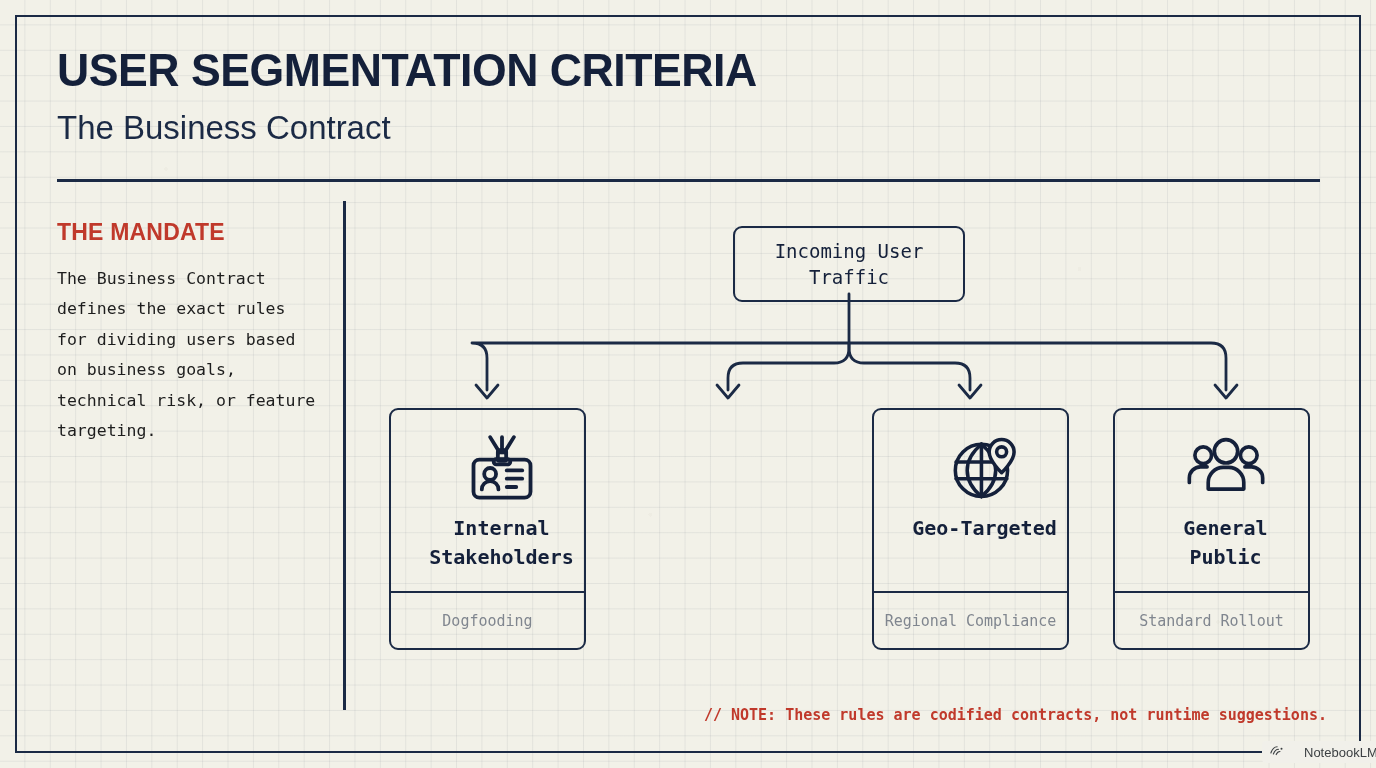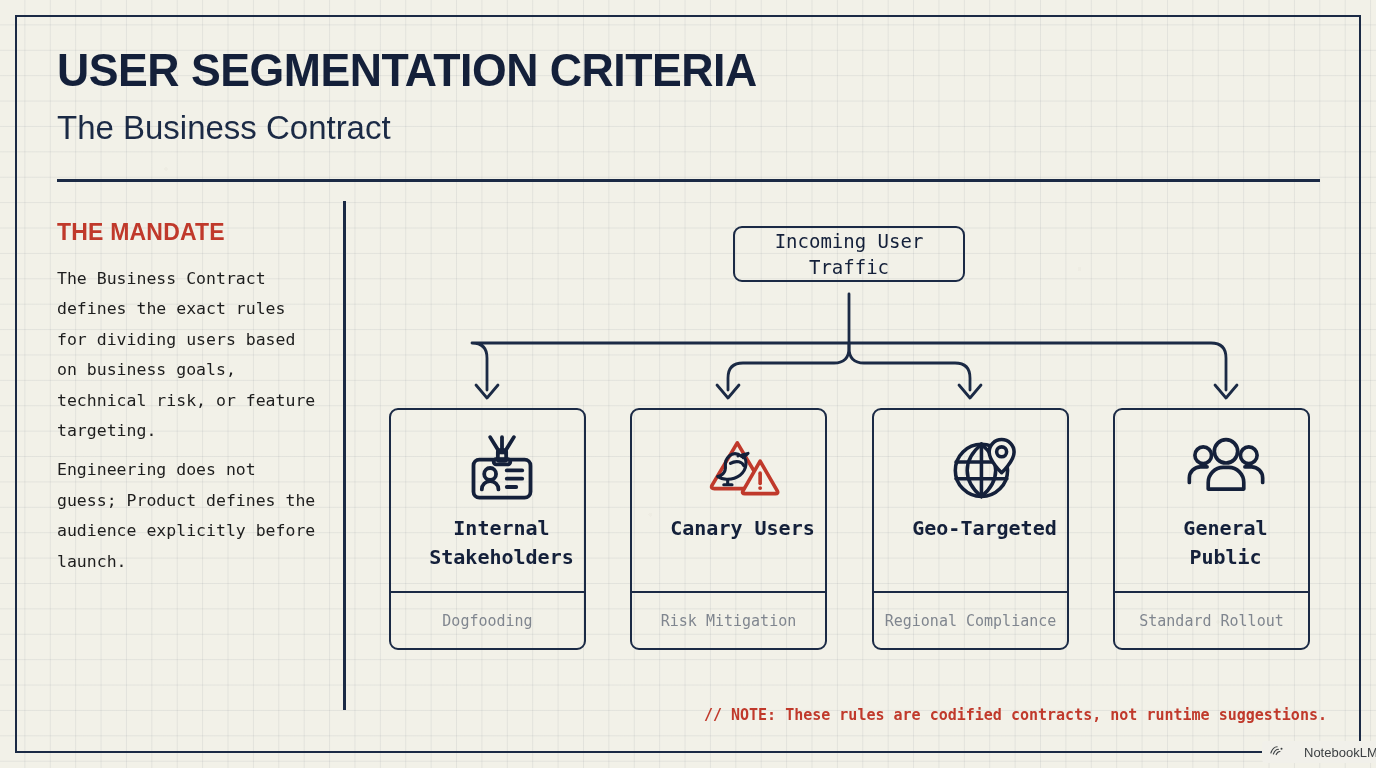--- a/index.html
+++ b/index.html
@@ -120,21 +120,21 @@
   .mandate-body p:last-child { margin-bottom: 0; }
 
   
   .flow { position: absolute; left: 0; top: 0; width: 1376px; height: 768px; }
 
   .root-node {
     position: absolute;
     left: 733px;
     top: 226px;
     width: 232px;
-    height: 56px;
+    height: 76px;
     border: 2.5px solid #1b2a45;
     border-radius: 9px;
     box-sizing: border-box;
     display: flex;
     align-items: center;
     justify-content: flex-start;
     text-align: center;
     font-family: "DejaVu Sans Mono", monospace;
     font-size: 19px;
     line-height: 26px;
@@ -224,21 +224,20 @@
   <div class="frame"></div>
 
   <div class="title">USER SEGMENTATION CRITERIA</div>
   <div class="subtitle">The Business Contract</div>
   <div class="header-rule"></div>
 
   <div class="v-divider"></div>
   <div class="mandate-label">THE MANDATE</div>
   <div class="mandate-body">
     <p>The Business Contract defines the exact rules for dividing users based on business goals, technical risk, or feature targeting.</p>
-    <p>Engineering does not guess; Product defines the audience explicitly before launch.</p>
   </div>
 
   <svg class="flow" viewBox="0 0 1376 768" width="1376" height="768" aria-hidden="true">
     <g fill="none" stroke="#1b2a45" stroke-width="2.8" stroke-linecap="round" stroke-linejoin="round">
 
       <path d="M849,294 L849,343"></path>
 
       <path d="M849,343 L472,343 Q487,343 487,358 L487,390"></path>
       <path d="M849,343 L1211,343 Q1226,343 1226,358 L1226,390"></path>
 
@@ -271,45 +270,20 @@
           <path d="M36 34 L49 34"></path>
           <path d="M36 41 L49 41"></path>
           <path d="M36 48 L44 48"></path>
         </svg>
       </div>
       <div class="card-title">Internal Stakeholders</div>
     </div>
     <div class="card-footer">Dogfooding</div>
   </div>
 
-  <div class="card" style="left:630px">
-    <div class="card-body">
-      <div class="card-icon">
-        <svg width="80" height="76" viewBox="0 0 70 64" fill="none" stroke-linecap="round" stroke-linejoin="round">
-
-          <path d="M30 10 L52 47 Q53.5 50 50 50 L10 50 Q6.5 50 8 47 Z" stroke="#c0392b" stroke-width="3.2" fill="none"></path>
-
-          <g stroke="#14203a" stroke-width="2.7" fill="none">
-            <path d="M34 22 q-6 -5 -11 -0.5 q-4 3.6 -3.4 8.6 q0.5 4.2 -2.2 7 q-2 2 -4.6 2.4 q3.6 2.6 8.6 2.4 q6.6 -0.3 11 -3.6 q4.6 -3.5 5.2 -9.2 q0.4 -4 -1.6 -7"></path>
-            <path d="M24 28 q3.6 -2.2 7.4 -1.4 q3 0.7 4.4 3.4"></path>
-            <path d="M34.2 20.6 L39.4 19.2 L35.2 23"></path>
-            <circle cx="30.6" cy="21.8" r="1.1" fill="#14203a" stroke="none"></circle>
-            <path d="M21.6 42.2 L21.6 46.4"></path>
-            <path d="M18.2 46.6 L25.4 46.6"></path>
-          </g>
-
-          <path d="M50 26 L65 52 Q66.2 54.4 63.4 54.4 L36.6 54.4 Q33.8 54.4 35 52 Z" stroke="#c0392b" stroke-width="3.2" fill="#f2f1e8"></path>
-          <path d="M50 36.5 L50 45.5" stroke="#c0392b" stroke-width="3.2"></path>
-          <circle cx="50" cy="49.6" r="1.7" fill="#c0392b" stroke="none"></circle>
-        </svg>
-      </div>
-      <div class="card-title">Canary Users</div>
-    </div>
-    <div class="card-footer">Risk Mitigation</div>
-  </div>
 
   <div class="card" style="left:1113px">
     <div class="card-body">
       <div class="card-icon">
         <svg width="80" height="72" viewBox="0 0 72 58" fill="none" stroke="#14203a" stroke-width="3.3" stroke-linecap="round" stroke-linejoin="round">
 
           <circle cx="15.5" cy="17.5" r="7.5"></circle>
           <path d="M3 42 v-4 a10 10 0 0 1 10 -10 h6"></path>
 
           <circle cx="56.5" cy="17.5" r="7.5"></circle>

